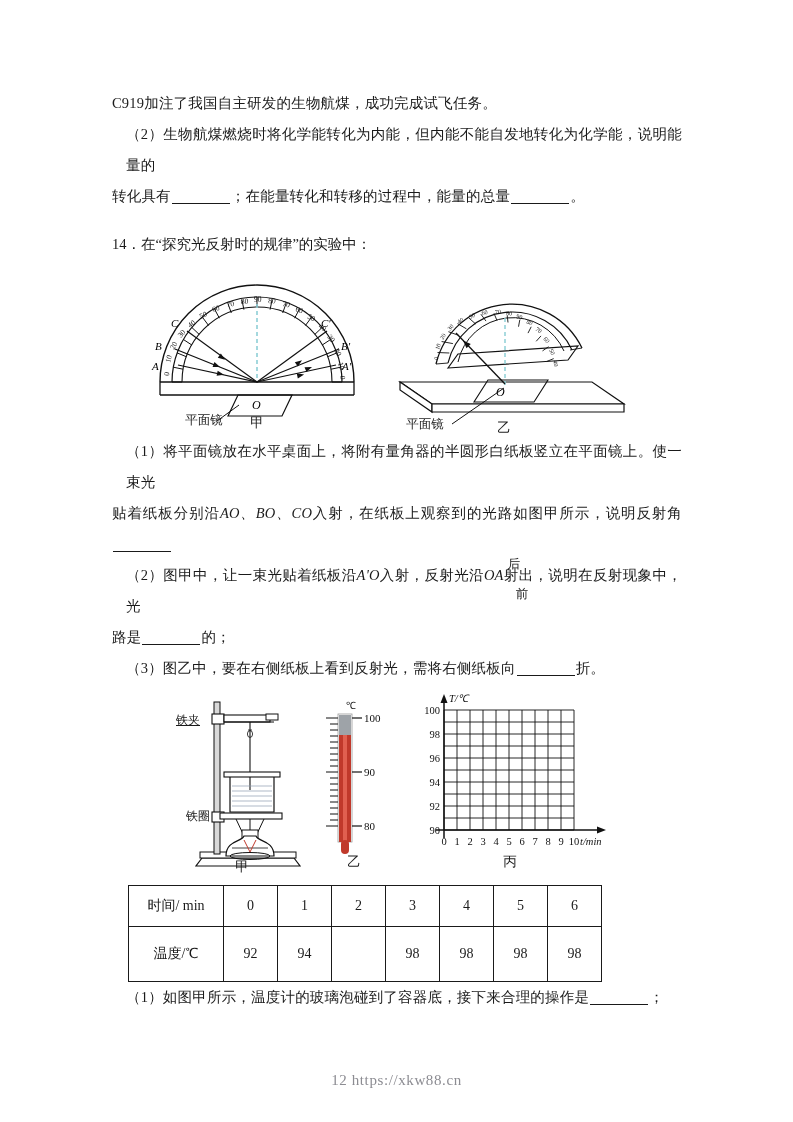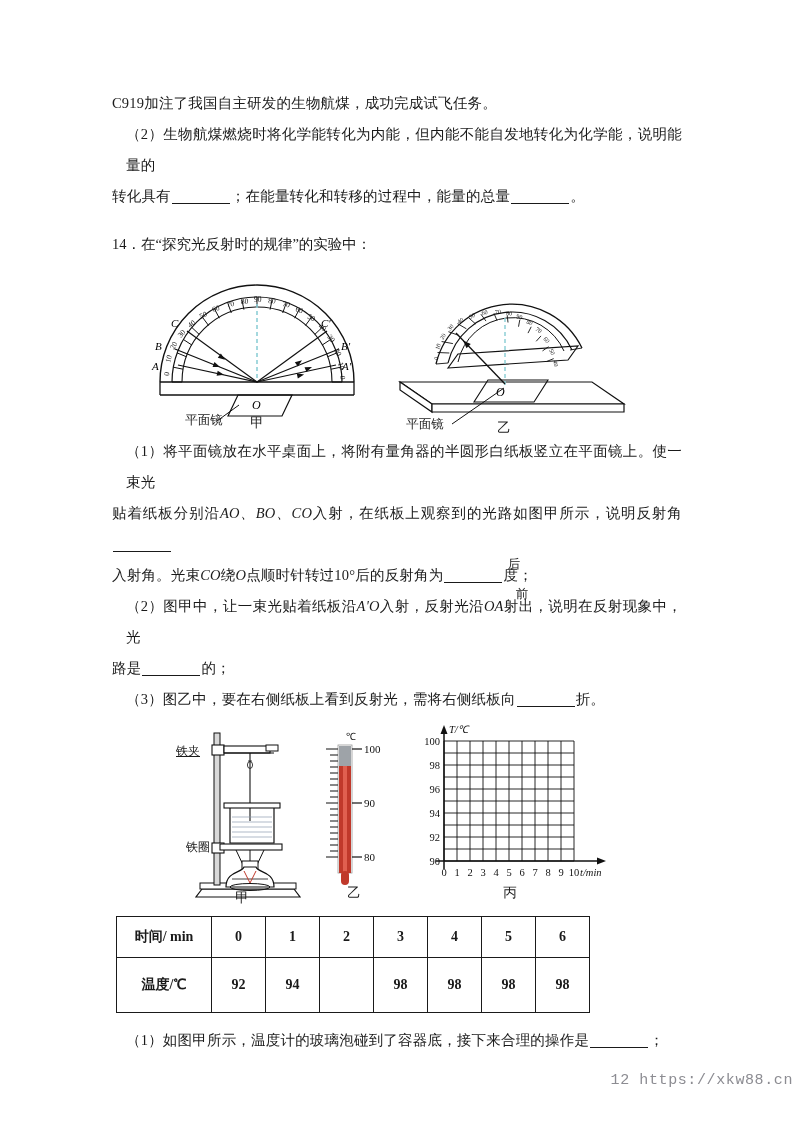--- a/index.html
+++ b/index.html
@@ -73,43 +73,42 @@
     margin-top: 6px;
   }
   .fig-app  { position: absolute; left: 50px;  top: 0;  width: 160px; height: 182px; }
   .fig-therm{ position: absolute; left: 200px; top: 2px; width: 105px; height: 180px; }
   .fig-graph{ position: absolute; left: 292px; top: 0;  width: 215px; height: 182px; }
 
   
   .dtable {
     border-collapse: collapse;
     margin-top: 10px;
-    margin-left: 4px;
+    margin-left: 16px;
     table-layout: fixed;
-    font-weight: bold;
   }
   .dtable td {
     border: 1px solid #1a1a1a;
     text-align: center;
     font-size: 14px;
     height: 38px;
     font-family: "Liberation Serif", serif;
   }
   .dtable td.hcell { width: 92px; }
   .dtable td.vcell { width: 51px; }
 
   .footer {
     position: absolute;
     left: 0;
     top: 1072px;
     width: 793px;
-    text-align: right;
+    text-align: center;
     font-size: 15px;
     color: #8c8c92;
-    font-family: Liberation Mono, monospace;
+    font-family: Liberation Serif, serif;
     letter-spacing: 0.6px;
   }
   .sanscn { font-family: "Liberation Sans", sans-serif; }
 </style>
 </head>
 <body>
 
 <div class="page">
   <div class="content">
 
@@ -283,23 +282,20 @@
       </svg>
       <div class="fig-label sanscn" style="left:382px; top:292px; width:40px; font-size:12.5px;">后</div>
       <div class="fig-label sanscn" style="left:390px; top:322px; width:40px; font-size:12.5px;">前</div>
       <div class="fig-label sanscn" style="left:283px; top:152px; width:60px; font-size:12.5px;">平面镜</div>
       <div class="fig-label" style="left:372px; top:155px;">乙</div>
     </div>
 
     <p class="para indent" style="margin-top:4px;">（1）将平面镜放在水平桌面上，将附有量角器的半圆形白纸板竖立在平面镜上。使一束光</p>
     <p class="para">
       <span>贴着纸板分别沿</span><span class="it">AO、BO、CO</span><span>入射，在纸板上观察到的光路如图甲所示，说明反射角</span><span class="blank"></span>
-    </p>
-    <p class="para">
-      <span>入射角。光束</span><span class="it">CO</span><span>绕</span><span class="it">O</span><span>点顺时针转过</span><span class="num">10°</span><span>后的反射角为</span><span class="blank"></span><span>度；</span>
     </p>
 
     <p class="para indent">
       <span>（2）图甲中，让一束光贴着纸板沿</span><span class="it">A'O</span><span>入射，反射光沿</span><span class="it">OA</span><span>射出，说明在反射现象中，光</span>
     </p>
     <p class="para">
       <span>路是</span><span class="blank"></span><span>的；</span>
     </p>
 
     <p class="para indent">
@@ -479,21 +475,21 @@
         <td class="vcell">94</td>
         <td class="vcell"></td>
         <td class="vcell">98</td>
         <td class="vcell">98</td>
         <td class="vcell">98</td>
         <td class="vcell">98</td>
       </tr>
     </tbody>
       </table>
 
-    <p class="para indent" style="margin-top:12px;">
+    <p class="para indent" style="">
       <span>（1）如图甲所示，温度计的玻璃泡碰到了容器底，接下来合理的操作是</span><span class="blank"></span><span>；</span>
     </p>
     <p class="para indent">
       
     </p>
 
   </div>
 
   <div class="footer">12 https://xkw88.cn</div>
 </div>

